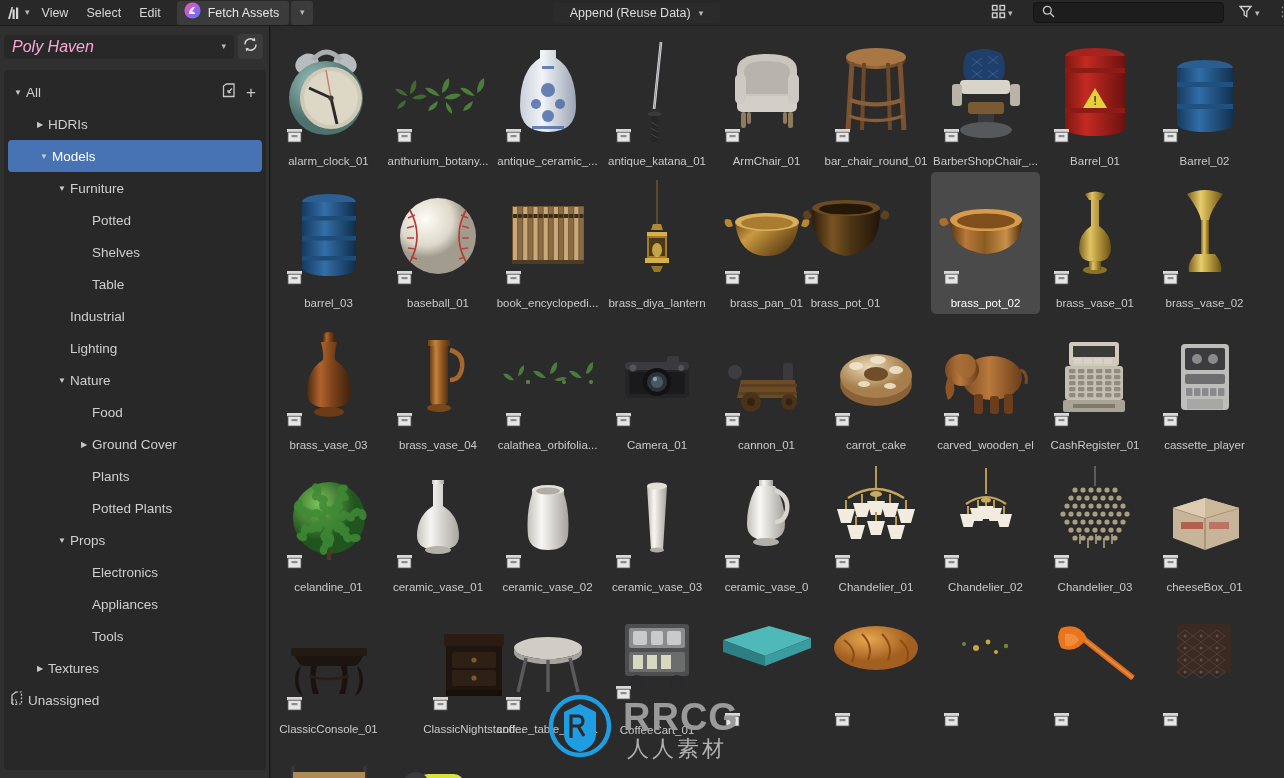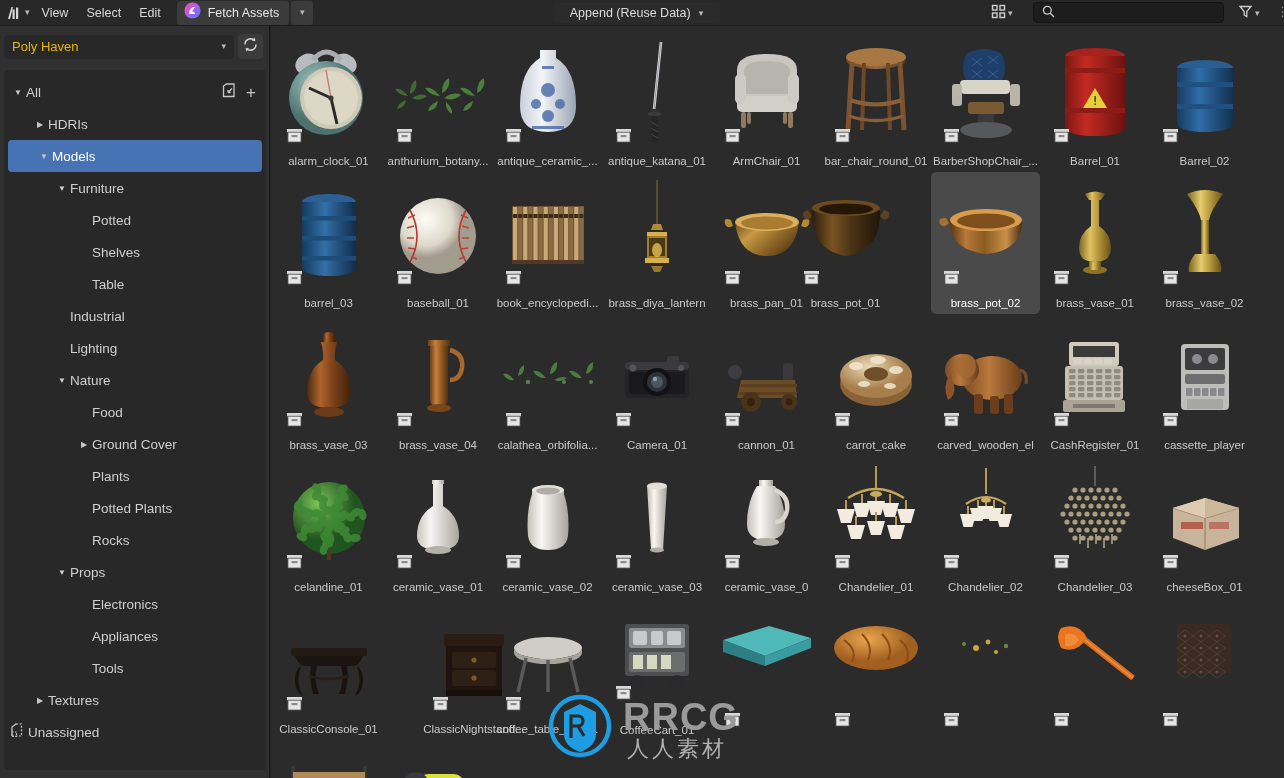--- a/index.html
+++ b/index.html
@@ -89,21 +89,21 @@
   .lib-selector {
     position: absolute; left: 4px; top: 8px;
     display: flex; align-items: center; gap: 4px;
   }
   .lib-dropdown {
     width: 230px; height: 24px;
     background: #282828; border-radius: 4px;
     display: flex; align-items: center;
     padding: 0 8px; justify-content: space-between;
   }
-  .lib-dropdown .lbl { font-size: 13px; color: #eab308; }
+  .lib-dropdown .lbl { font-size: 16px; color: #f9a8d4; font-style: italic; }
   .refresh-btn {
     width: 25px; height: 25px; background: #3b3b3b; border-radius: 4px;
     display: flex; align-items: center; justify-content: center;
   }
   .tree-panel {
     position: absolute; left: 4px; top: 44px;
     width: 262px; height: 700px;
     background: #282828; border-radius: 4px;
     padding-top: 6px;
   }
@@ -342,24 +342,20 @@
           <span class="tri">▶</span>
           <span class="tree-label">Ground Cover</span>
         </div>
         <div class="tree-row" style="padding-left: 72px;">
           <span class="tri blank"></span>
           <span class="tree-label">Plants</span>
         </div>
         <div class="tree-row" style="padding-left: 72px;">
           <span class="tri blank"></span>
           <span class="tree-label">Potted Plants</span>
-        </div>
-        <div class="tree-row" style="padding-left: 72px;">
-          <span class="tri blank"></span>
-          <span class="tree-label">Rocks</span>
         </div>
         <div class="tree-row" style="padding-left: 50px;">
           <span class="tri">▼</span>
           <span class="tree-label">Props</span>
         </div>
         <div class="tree-row" style="padding-left: 72px;">
           <span class="tri blank"></span>
           <span class="tree-label">Electronics</span>
         </div>
         <div class="tree-row" style="padding-left: 72px;">

